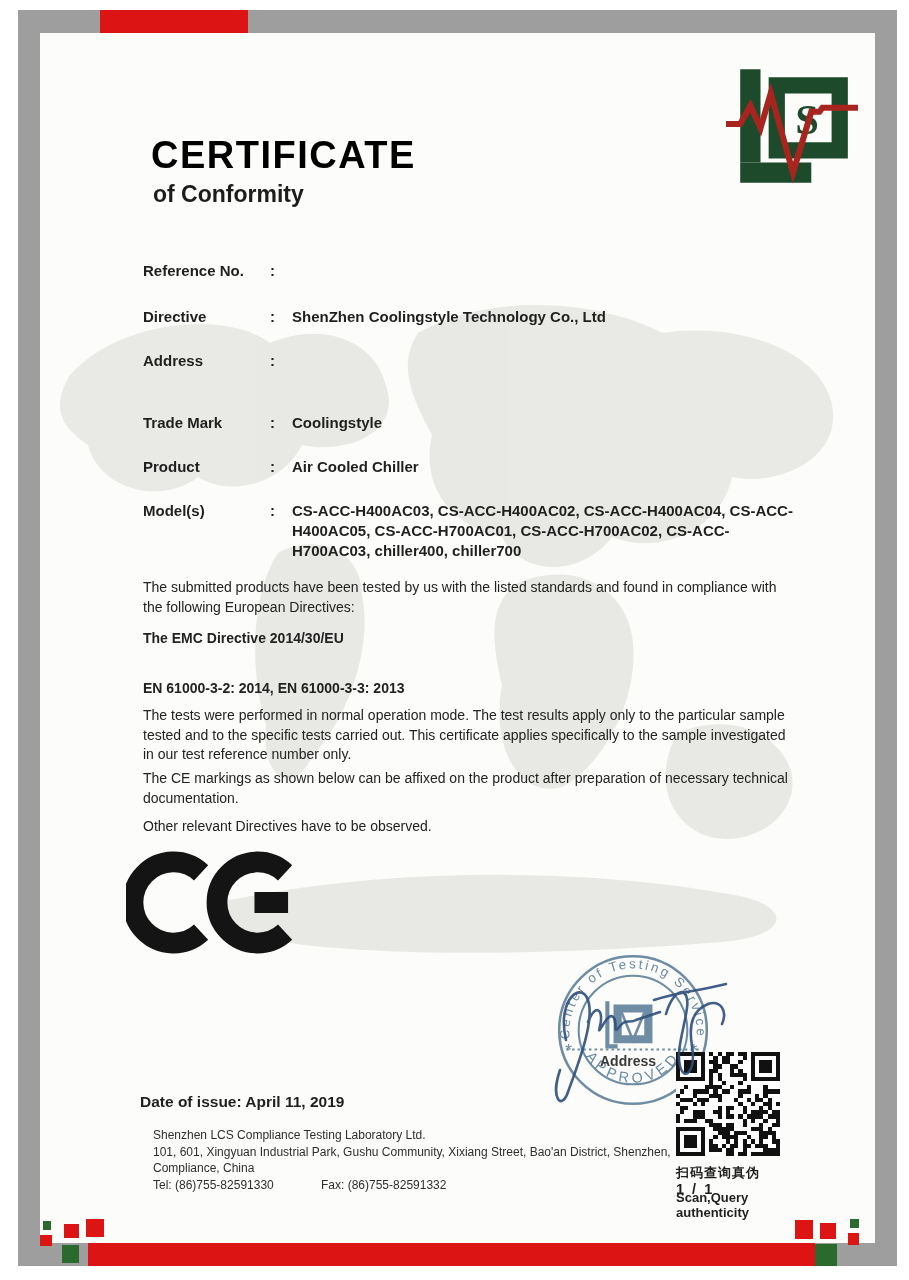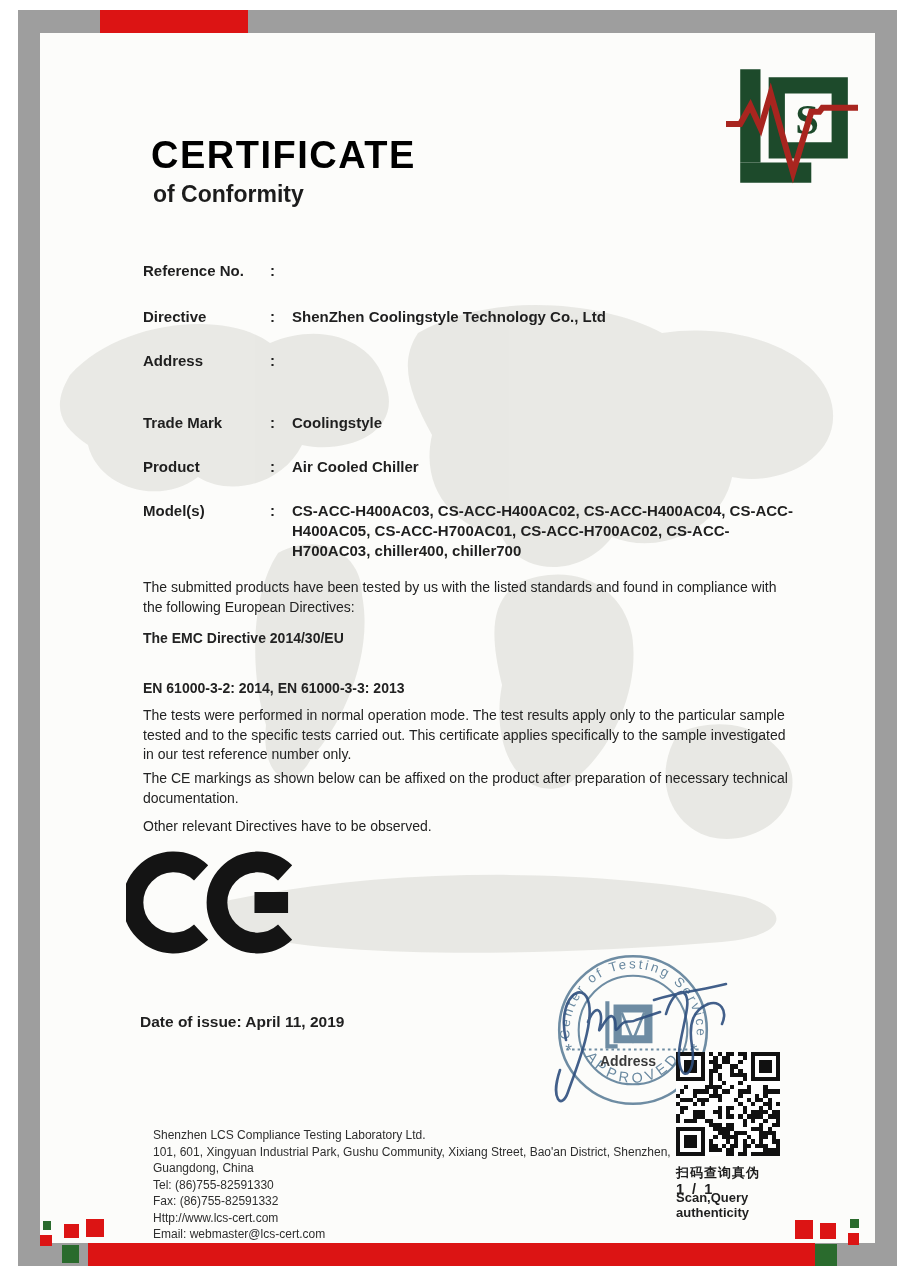--- a/index.html
+++ b/index.html
@@ -24,26 +24,26 @@
               letter-spacing:1.5px;color:#000000;}
   .title-sub{position:absolute;left:153px;top:181px;font-size:23px;font-weight:bold;color:#1c1c1c;}
   .logo{position:absolute;left:726px;top:64px;width:132px;height:124px;}
   .frow{position:absolute;left:143px;display:flex;font-size:15px;font-weight:bold;line-height:20px;}
   .frow .lbl{width:127px;flex:none;}
   .frow .col{width:22px;flex:none;}
   .frow .val{width:515px;}
   .para{position:absolute;left:143px;width:648px;font-size:14px;line-height:19.5px;color:#222;}
   .para.b{font-weight:bold;}
   .ce{position:absolute;left:126px;top:845px;width:168px;height:115px;}
-  .date-line{position:absolute;left:140px;top:1013px;font-size:15.5px;font-weight:bold;}
+  .date-line{position:absolute;left:140px;top:1093px;font-size:15.5px;font-weight:bold;}
   .stamp{position:absolute;left:551px;top:948px;width:164px;height:164px;z-index:12;}
   .manager{position:absolute;left:600px;top:1053px;font-size:14px;font-weight:600;color:#3a3a3a;z-index:13;}
   .signature{position:absolute;left:536px;top:952px;width:215px;height:160px;z-index:14;}
   .footer{position:absolute;left:153px;top:1127px;width:540px;font-size:12px;line-height:16.5px;color:#2e2e2e;}
-  .footer .cols{display:flex;flex-direction:column;}
+  .footer .cols{display:flex;}
   .footer .cols .c1{width:168px;flex:none;}
   .qr-block{position:absolute;left:676px;top:1052px;width:130px;text-align:left;z-index:12;}
   .qr-code{display:inline-block;width:104px;height:104px;background:#fff;}
   .qr-zh{font-size:13px;font-weight:bold;margin-top:4px;letter-spacing:1px;}
   .qr-en{font-size:13px;font-weight:bold;margin-top:8px;}
   .pagenum{position:absolute;left:676px;top:1181px;font-size:14.5px;font-weight:bold;letter-spacing:2px;}
 </style>
 </head>
 <body>
 
@@ -147,28 +147,24 @@
         <path d="M52,70 C60,50 68,58 64,74 C60,90 72,56 78,66 C82,72 76,84 84,74 C90,66 94,72 100,68 L124,60"></path>
         <path d="M130,62 C138,34 154,34 151,56 C148,78 140,98 144,114 C148,130 160,120 156,94 C152,70 158,58 172,52"></path>
         <path d="M118,48 C142,40 168,38 190,32"></path>
         <path d="M172,52 C184,48 192,58 186,72"></path>
       </g>
     </svg>
 
     <div class="footer">
       <div>Shenzhen LCS Compliance Testing Laboratory Ltd.</div>
       <div>101, 601, Xingyuan Industrial Park, Gushu Community, Xixiang Street, Bao'an District, Shenzhen,</div>
-      <div>Guangdong, China</div>
+      <div>Compliance, China</div>
       <div class="cols">
         <div class="c1">Tel: (86)755-82591330</div>
         <div>Fax: (86)755-82591332</div>
-      </div>
-      <div class="cols">
-        <div class="c1">Http://www.lcs-cert.com</div>
-        <div>Email: webmaster@lcs-cert.com</div>
       </div>
     </div>
 
     <div class="qr-block">
       <div class="qr-code">
         <svg id="qrsvg" width="104" height="104" viewBox="0 0 25 25" shape-rendering="crispEdges">
             <g fill="#111">
               <rect x="0" y="0" width="1" height="1"></rect>
               <rect x="1" y="0" width="1" height="1"></rect>
               <rect x="2" y="0" width="1" height="1"></rect>

